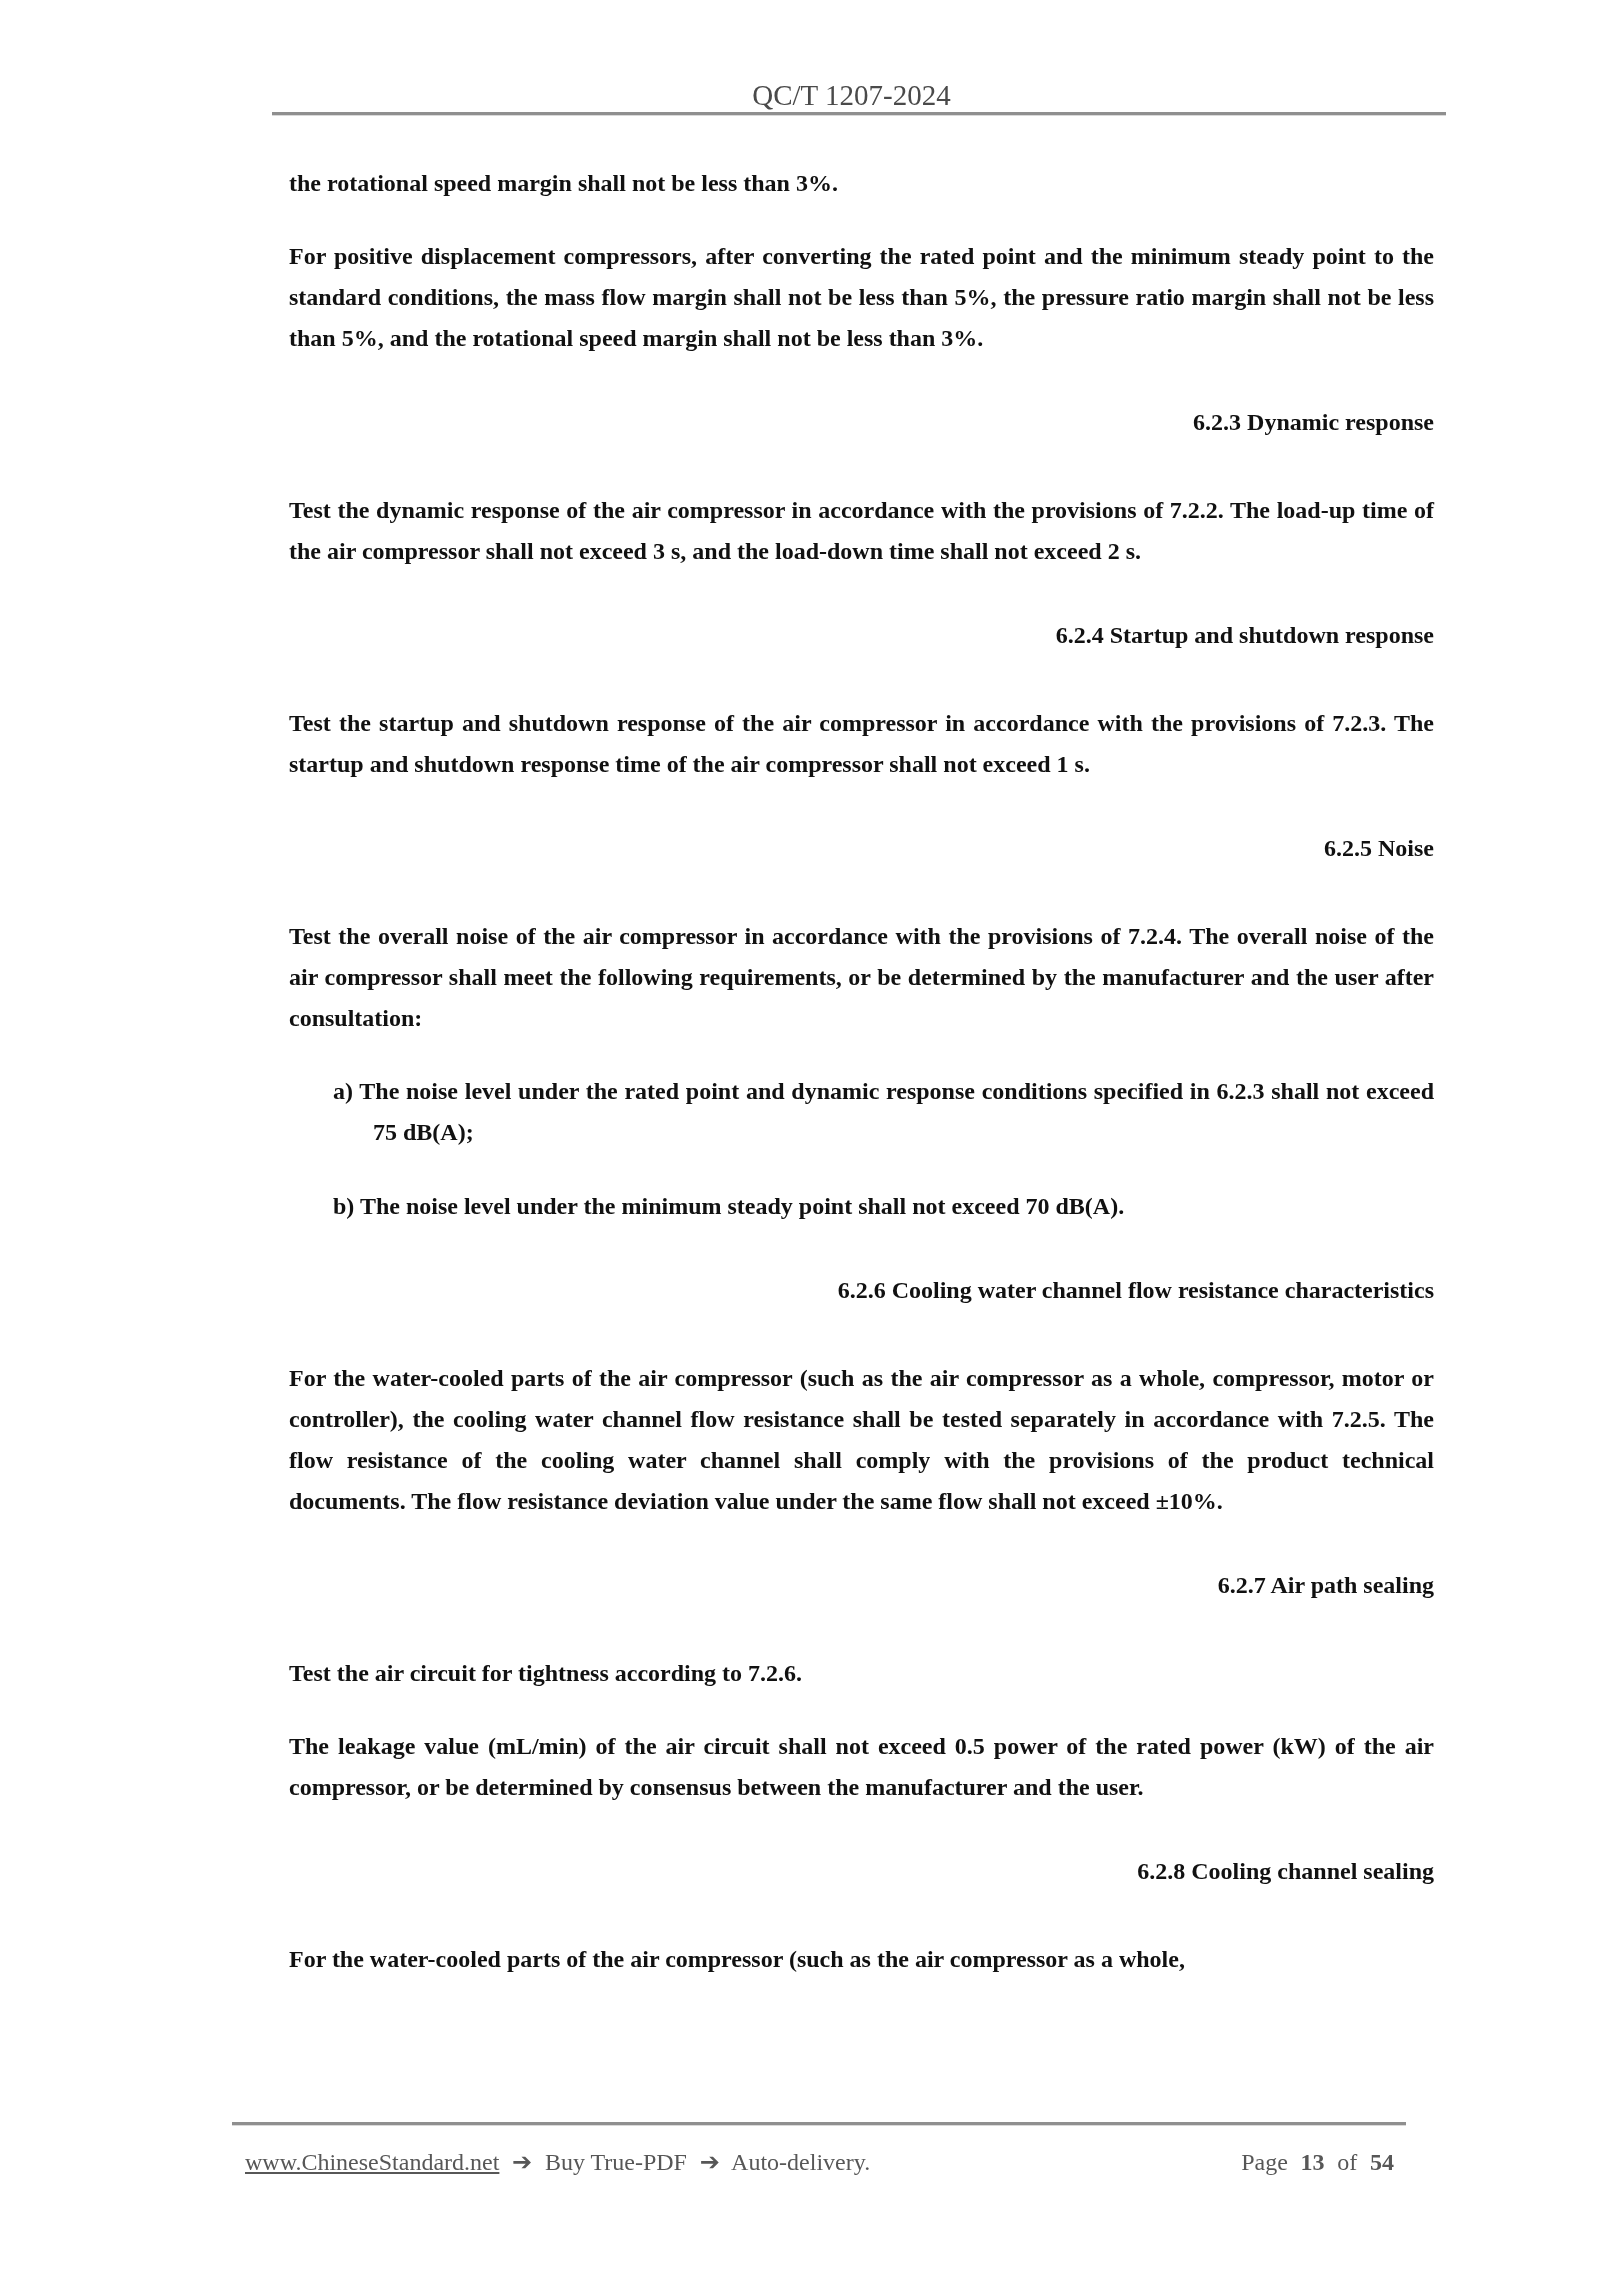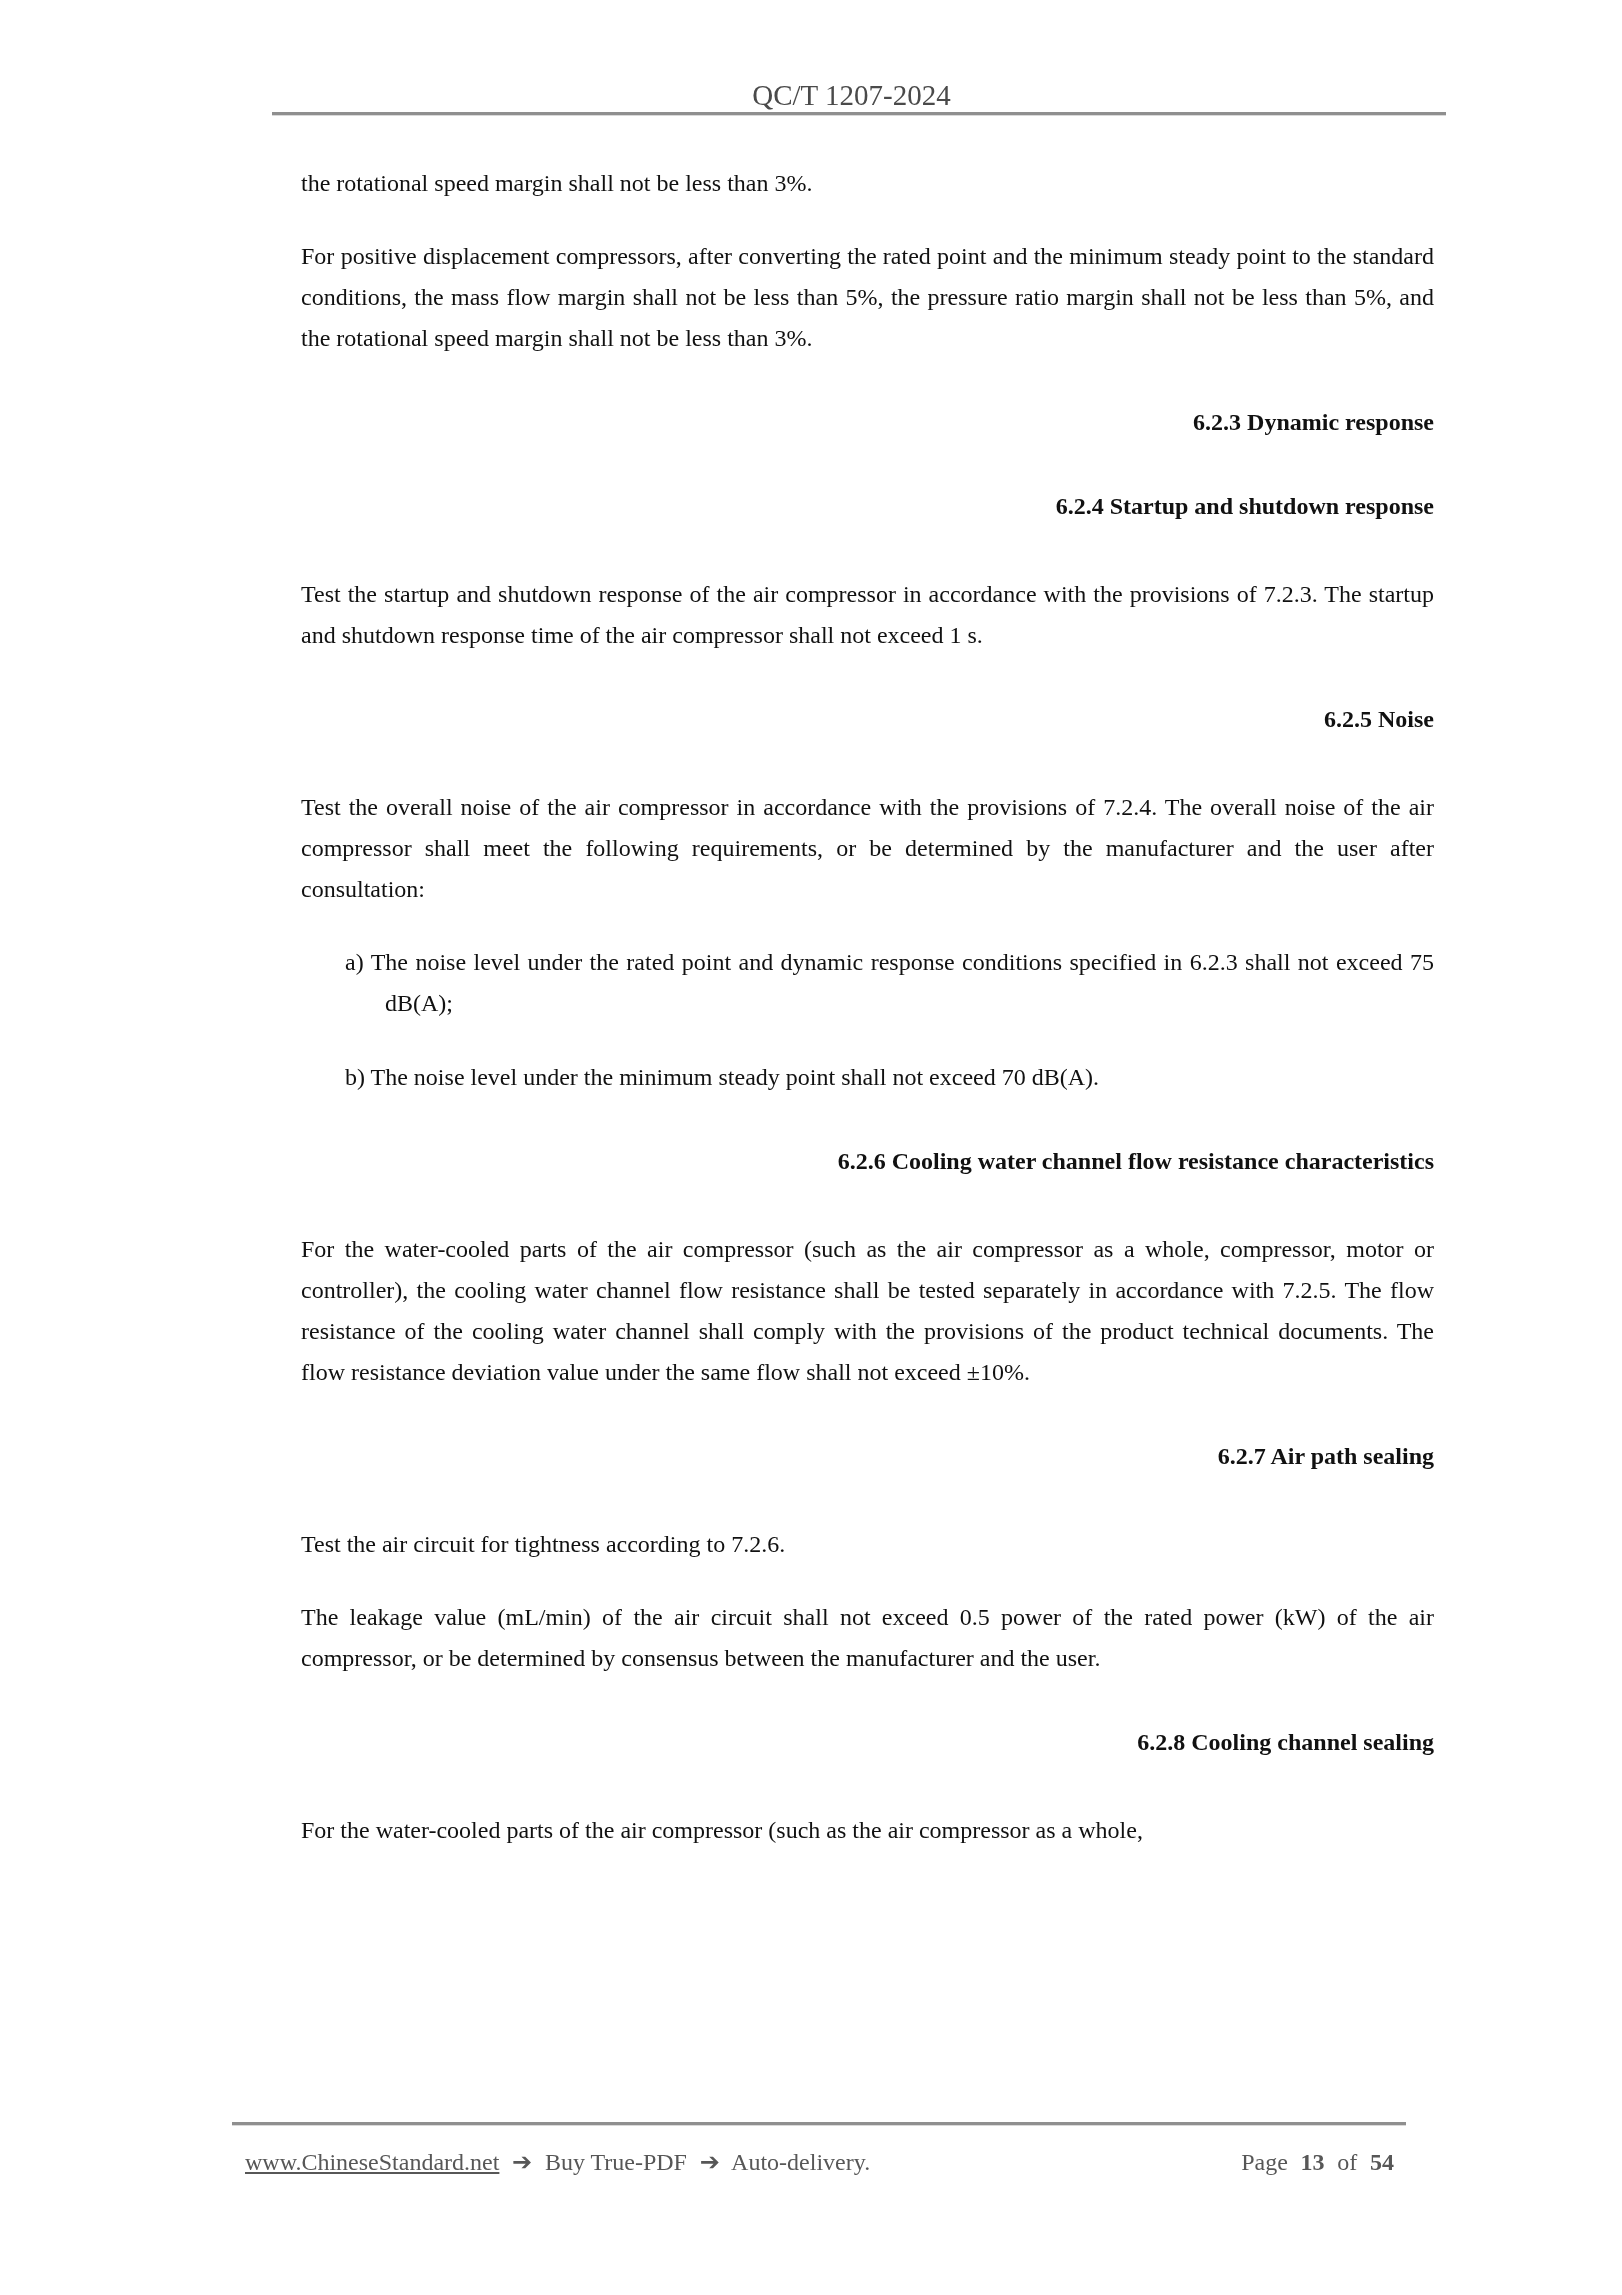--- a/index.html
+++ b/index.html
@@ -32,21 +32,22 @@
   }
   .doc-body {
     margin-left: 245px;
     width: 1149px;
     font-size: 24px;
     line-height: 41px;
     color: #111111;
     text-align: justify;
   }
   .doc-body .para {
-    margin: 47px 0 32px 16px;
+    margin: 47px 0 32px 4px;
+    font-weight: bold;
   }
   .doc-body .para + .para {
     margin-top: 0;
   }
   .doc-body .heading {
     font-size: 24px;
     font-weight: bold;
     text-align: right;
     margin: 43px 0 30px 0;
   }
@@ -106,20 +107,21 @@
 <div class="page">
 
   <div class="header-title">QC/T 1207-2024</div>
 
   <div class="rule"></div>
 
   <main class="doc-body">
       <p class="para">the rotational speed margin shall not be less than 3%.</p>
       <p class="para">For positive displacement compressors, after converting the rated point and the minimum steady point to the standard conditions, the mass flow margin shall not be less than 5%, the pressure ratio margin shall not be less than 5%, and the rotational speed margin shall not be less than 3%.</p>
       <h2 class="heading">6.2.3 Dynamic response</h2>
+      <p class="para">Test the dynamic response of the air compressor in accordance with the provisions of 7.2.2. The load-up time of the air compressor shall not exceed 3 s, and the load-down time shall not exceed 2 s.</p>
       <h2 class="heading">6.2.4 Startup and shutdown response</h2>
       <p class="para">Test the startup and shutdown response of the air compressor in accordance with the provisions of 7.2.3. The startup and shutdown response time of the air compressor shall not exceed 1 s.</p>
       <h2 class="heading">6.2.5 Noise</h2>
       <p class="para">Test the overall noise of the air compressor in accordance with the provisions of 7.2.4. The overall noise of the air compressor shall meet the following requirements, or be determined by the manufacturer and the user after consultation:</p>
       <p class="para list-item">a) The noise level under the rated point and dynamic response conditions specified in 6.2.3 shall not exceed 75 dB(A);</p>
       <p class="para list-item">b) The noise level under the minimum steady point shall not exceed 70 dB(A).</p>
       <h2 class="heading">6.2.6 Cooling water channel flow resistance characteristics</h2>
       <p class="para">For the water-cooled parts of the air compressor (such as the air compressor as a whole, compressor, motor or controller), the cooling water channel flow resistance shall be tested separately in accordance with 7.2.5. The flow resistance of the cooling water channel shall comply with the provisions of the product technical documents. The flow resistance deviation value under the same flow shall not exceed ±10%.</p>
       <h2 class="heading">6.2.7 Air path sealing</h2>
       <p class="para">Test the air circuit for tightness according to 7.2.6.</p>

